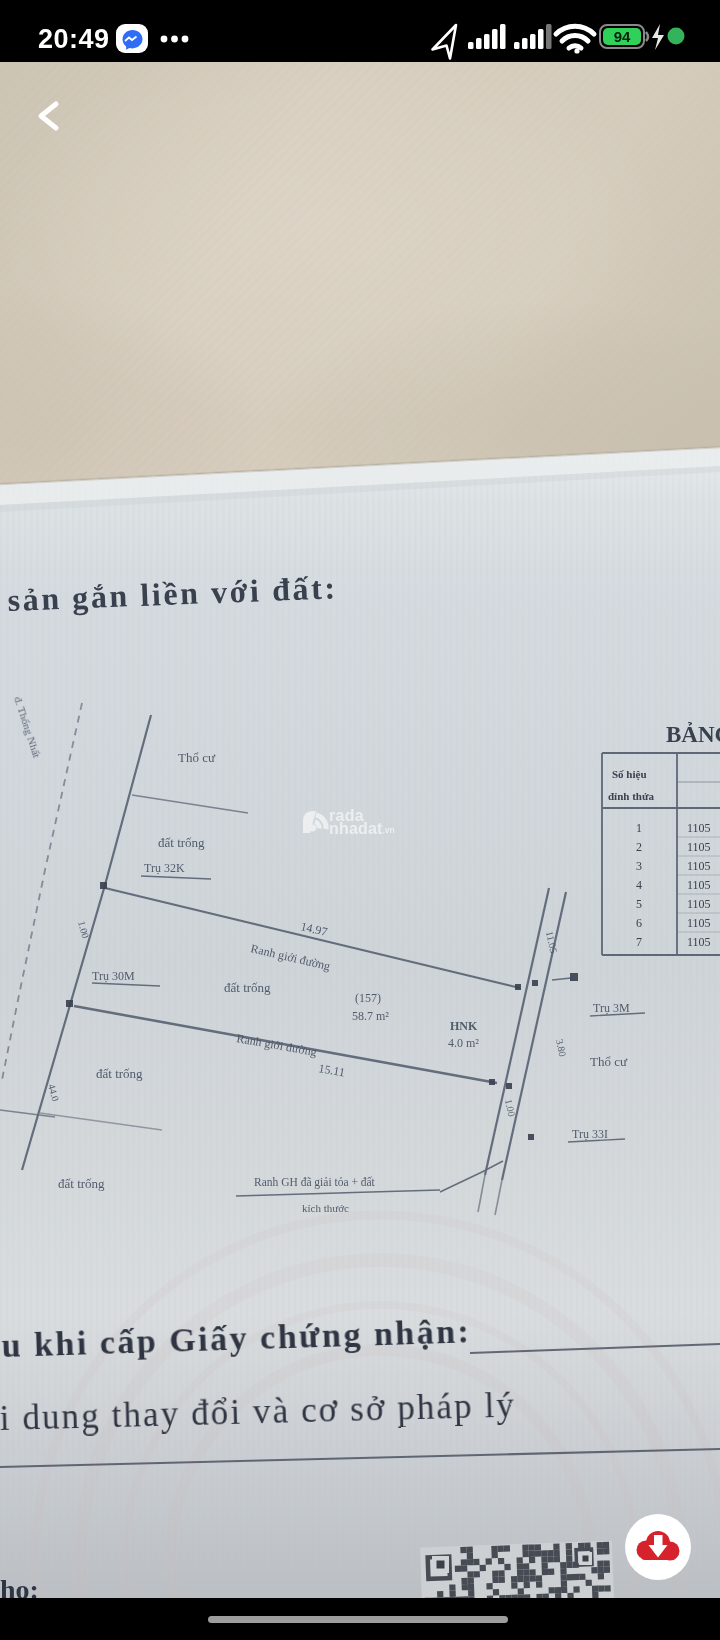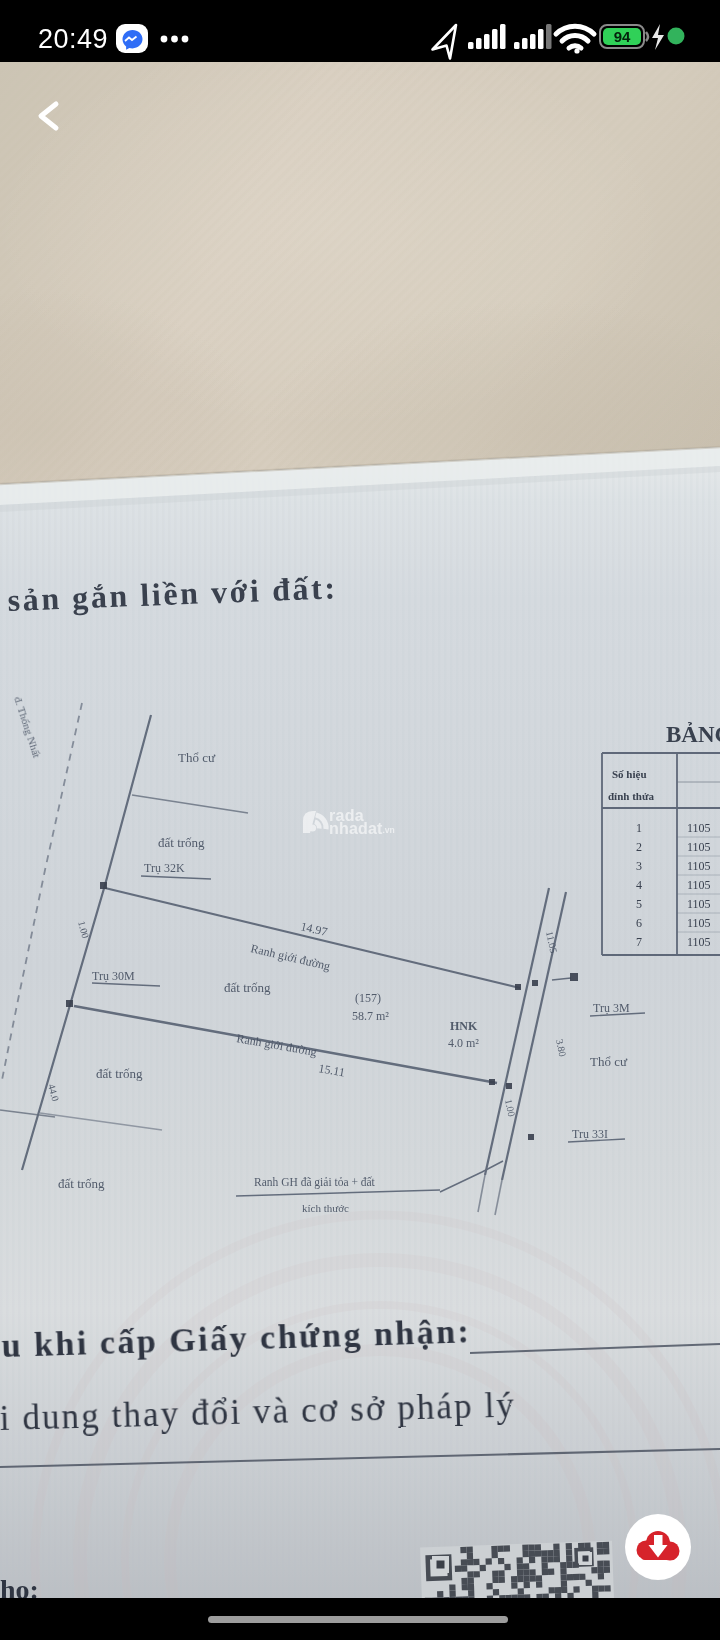--- a/index.html
+++ b/index.html
@@ -1,15 +1,15 @@
 <!DOCTYPE html>
 <html><head><meta charset="utf-8"><style>
 html,body{margin:0;padding:0;width:720px;height:1640px;overflow:hidden;background:#000;font-family:"Liberation Sans",sans-serif;}
 #statusbar{position:absolute;top:0;left:0;width:720px;height:62px;background:#000;}
-#time{position:absolute;left:38px;top:24px;color:#fff;font-size:27px;font-weight:400;letter-spacing:.5px;}
+#time{position:absolute;left:38px;top:24px;color:#fff;font-size:27px;font-weight:700;letter-spacing:.5px;}
 #sicons{position:absolute;top:0;left:0;}
 #main{position:absolute;top:62px;left:0;}
 #blackbar{position:absolute;top:1598px;left:0;width:720px;height:42px;background:#000;}
 #pill{position:absolute;left:208px;top:18px;width:300px;height:7px;border-radius:4px;background:#9d9d9d;}
 #back{position:absolute;top:92px;left:28px;}
 .soft{filter:blur(.55px);} .soft2{filter:blur(.75px);}
 </style></head>
 <body>
 <div id="statusbar">
 <div id="time">20:49</div>

